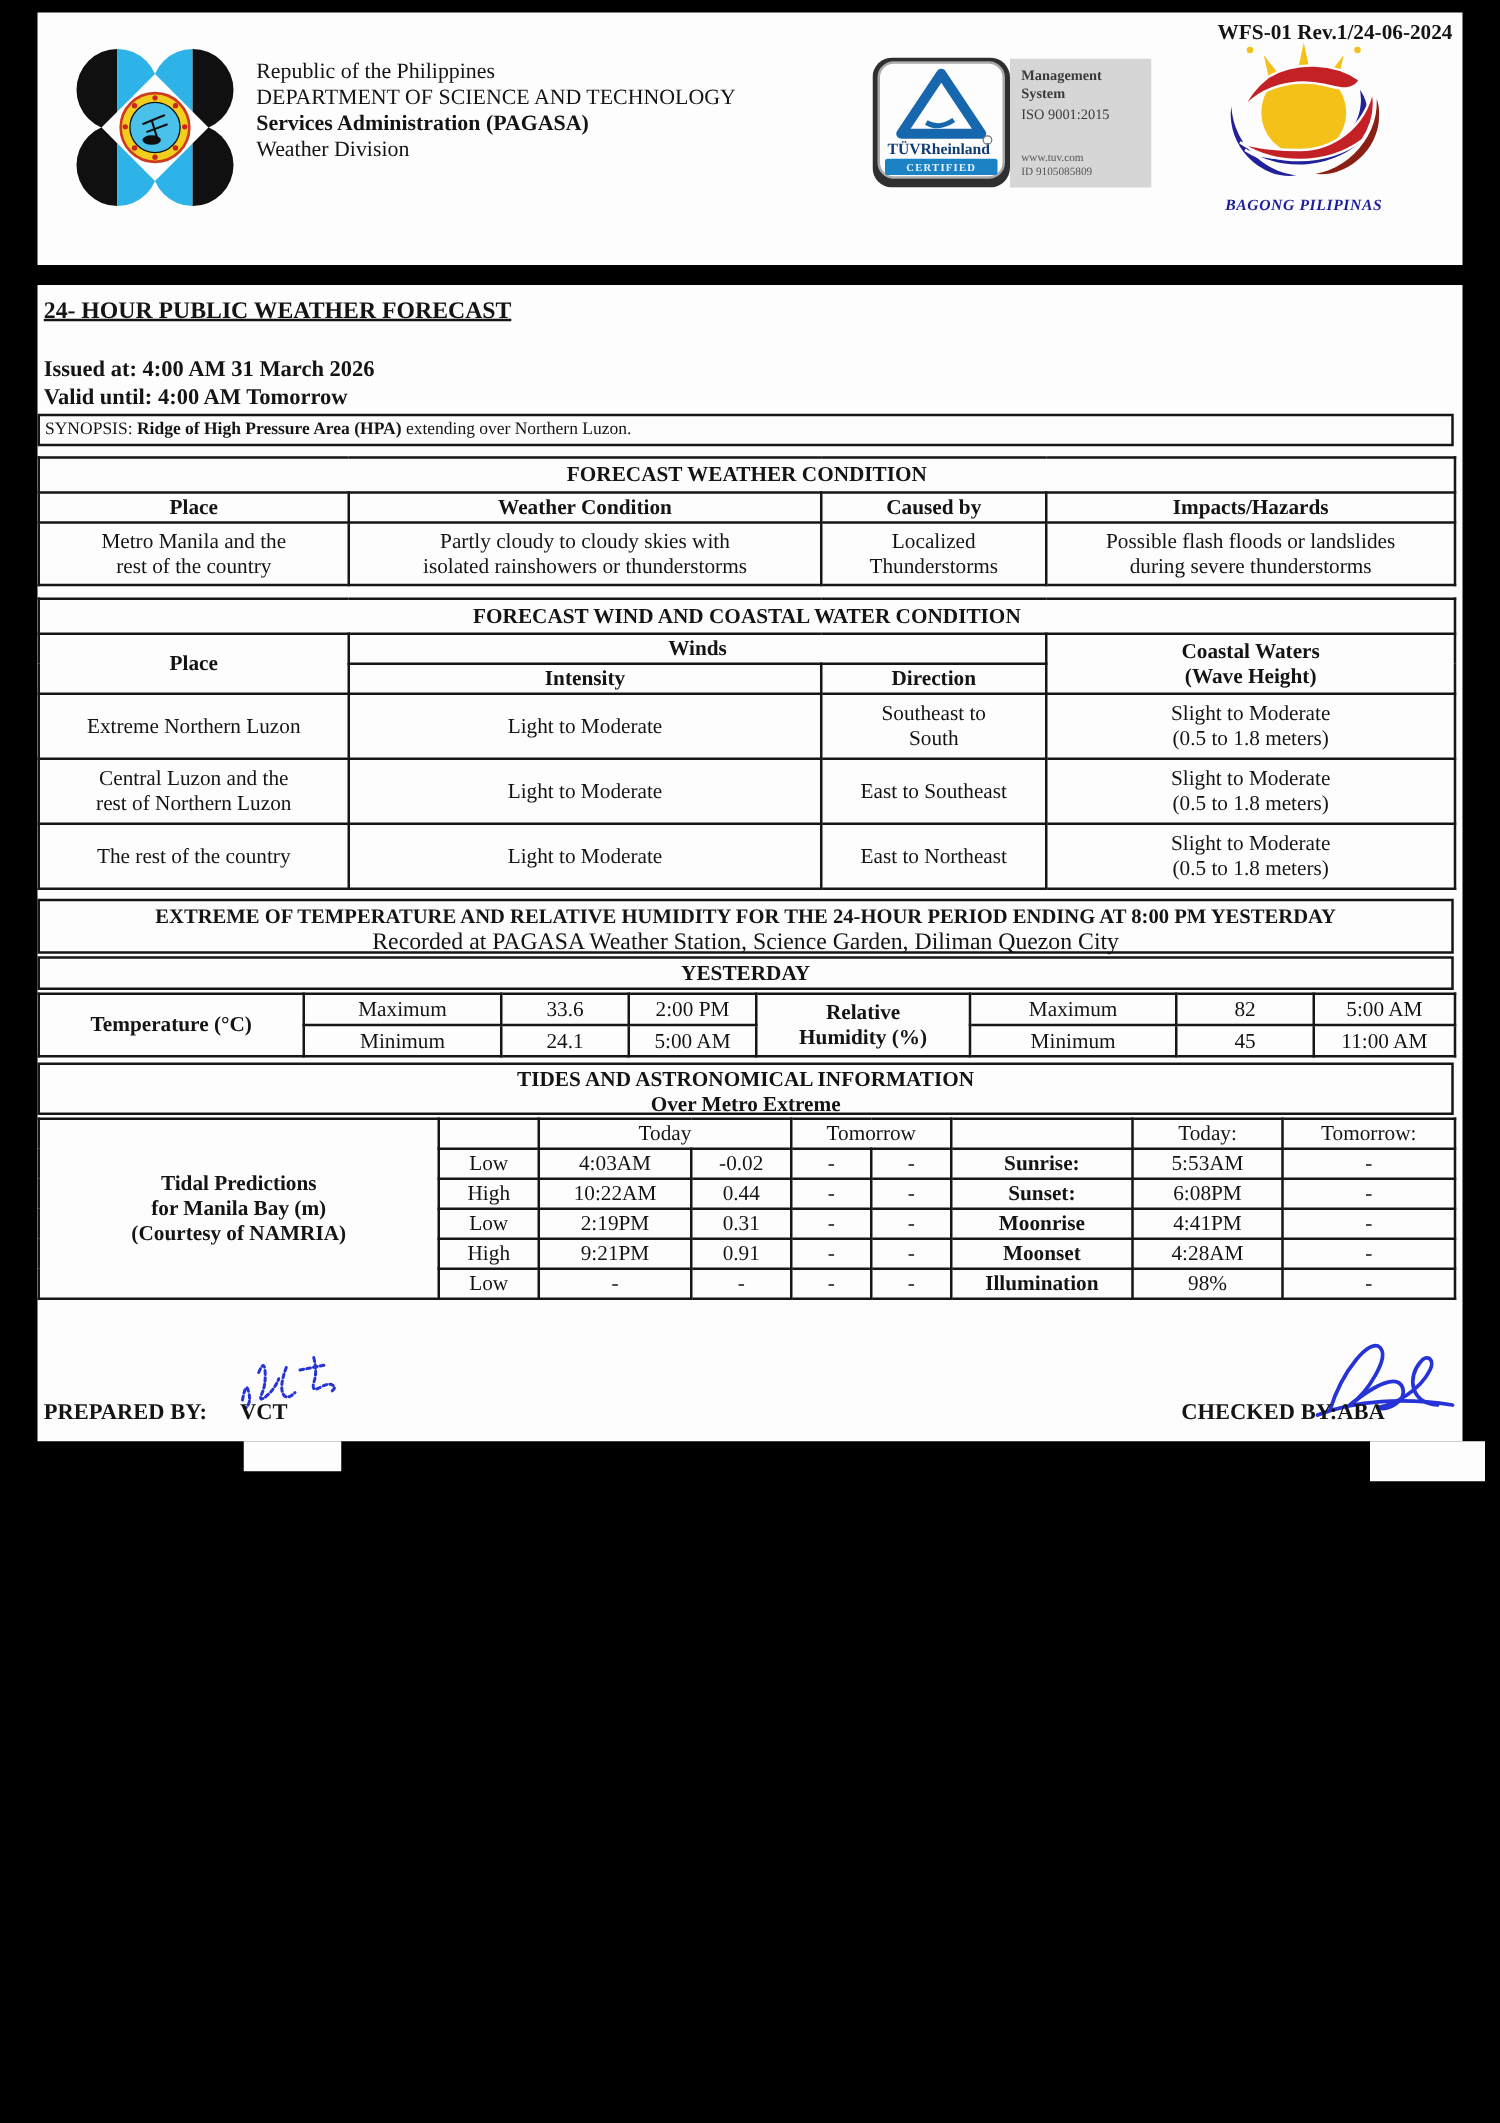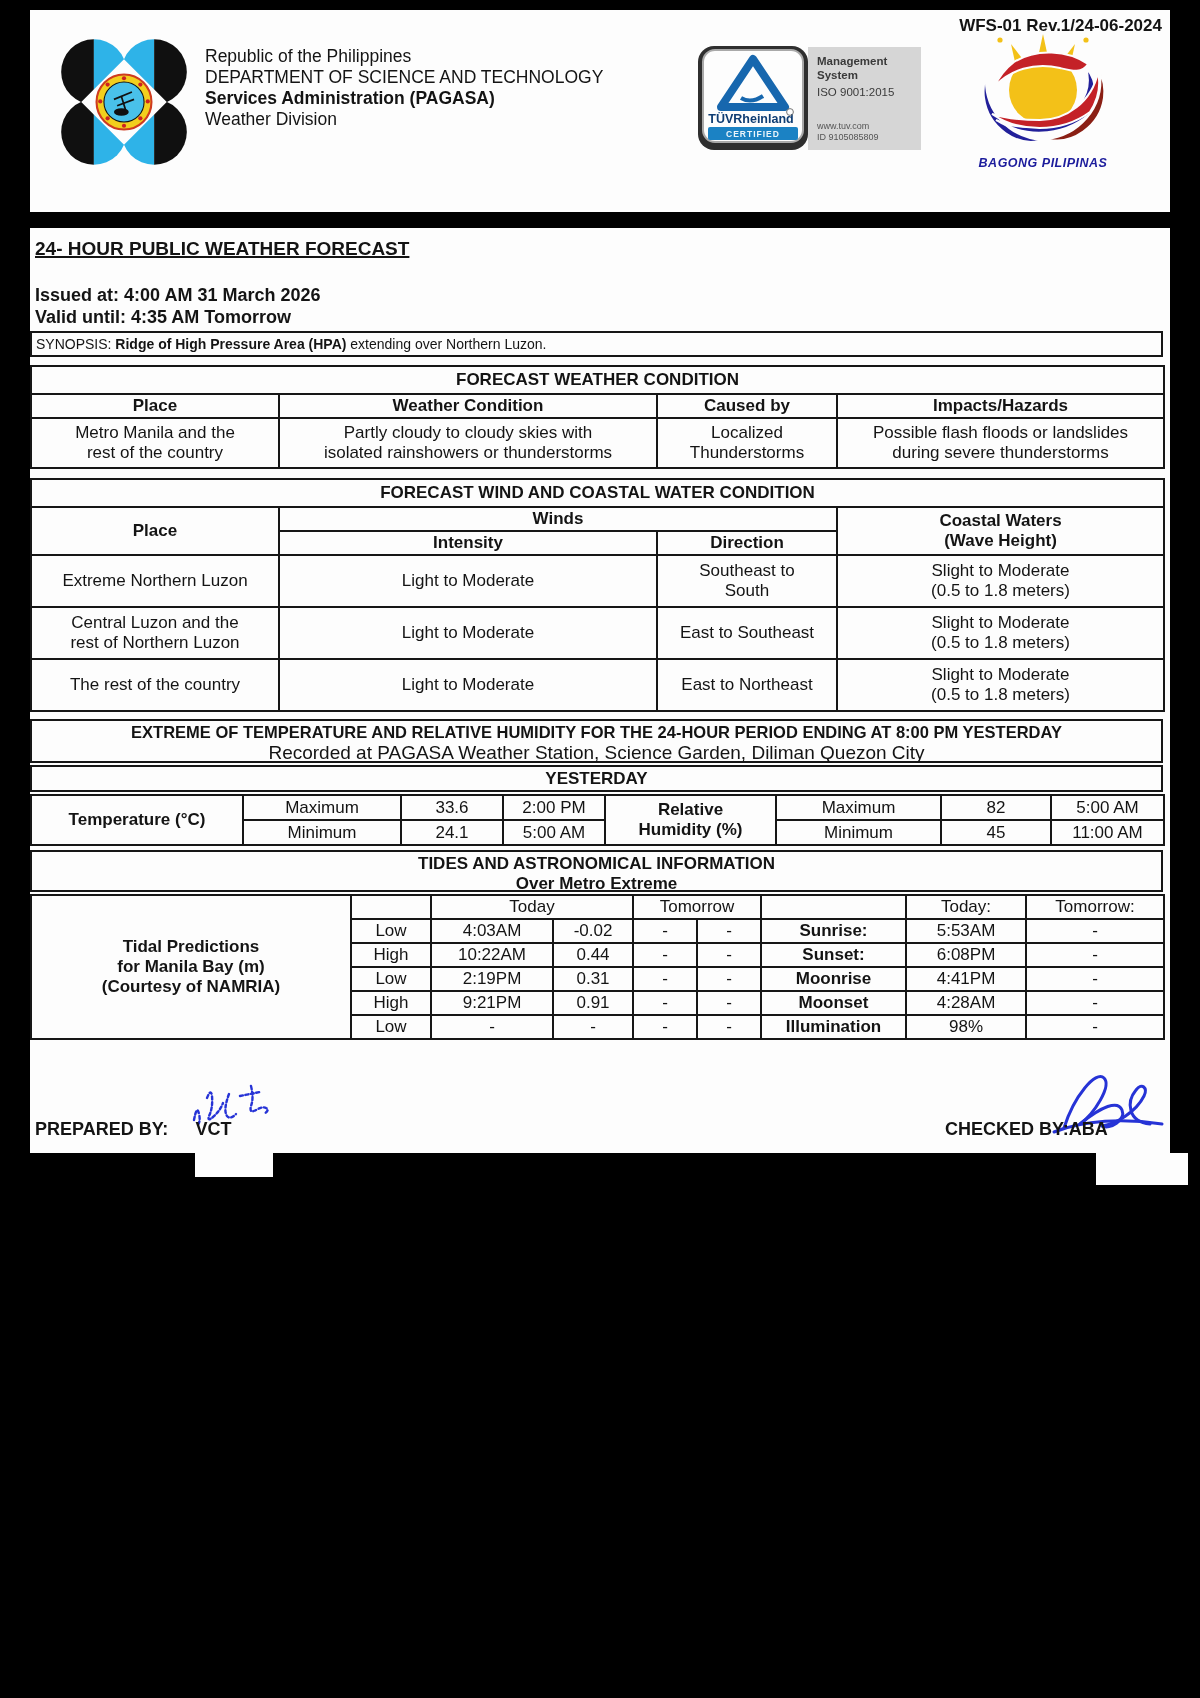--- a/index.html
+++ b/index.html
@@ -1,17 +1,17 @@
 <!DOCTYPE html>
 <html><head>
 <meta charset="utf-8">
 <style>
   html,body{margin:0;padding:0;background:#000;}
   .stage{position:relative;width:1200px;height:1698px;background:#000;overflow:hidden;
-         font-family:Liberation Sans, sans-serif;color:#141414;}
+         font-family:Liberation Serif, serif;color:#141414;}
   .paper{position:absolute;background:#fdfdfd;}
   .abs{position:absolute;}
   .b{font-weight:700;}
   .pre{white-space:pre-line;margin-top:10px;}
   
   .formref{position:absolute;top:6px;right:8px;font-size:17px;font-weight:700;}
   .agency{position:absolute;left:175px;top:36px;font-size:17.5px;line-height:21px;}
   .agency div{white-space:nowrap;}
   .mgmt-panel{position:absolute;left:778px;top:37px;width:113px;height:103px;background:#d6d6d6;
               color:#3a3a3a;font-size:11.5px;line-height:14px;padding:7px 0 0 9px;box-sizing:border-box;}
@@ -122,21 +122,21 @@
         <path d="M140,36 C120,22 88,20 66,34 C58,40 50,50 47,58 C62,42 86,34 112,40 C124,43 134,46 140,36 Z" fill="#c42127" stroke="#fdfdfd" stroke-width="2"></path>
       </svg>
       <div class="bagong-cap">BAGONG PILIPINAS</div>
     </div>
   </div>
 
   <div class="paper" style="left:30px;top:228px;width:1140px;height:925px;">
 
     <div class="title">24- HOUR PUBLIC WEATHER FORECAST</div>
     <div class="meta1">Issued at: 4:00 AM 31 March 2026</div>
-    <div class="meta2">Valid until: 4:35 AM Tomorrow</div>
+    <div class="meta2">Valid until: 4:00 AM Tomorrow</div>
 
     <div class="synopsis">
       <span>SYNOPSIS: </span><span class="b">Ridge of High Pressure Area (HPA)</span><span> extending over Northern Luzon.</span>
     </div>
 
     <table style="top:137px;width:1133px;">
       <colgroup>
           <col style="width:248px">
           <col style="width:378px">
           <col style="width:180px">

